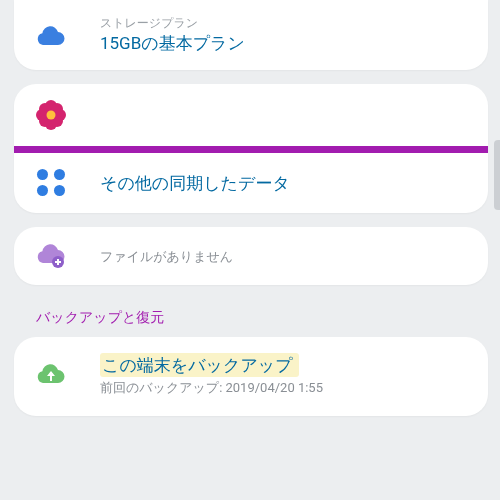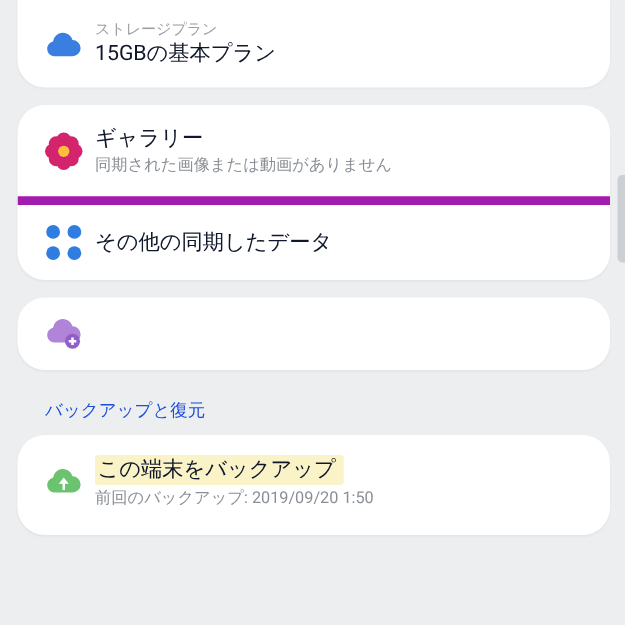--- a/index.html
+++ b/index.html
@@ -17,35 +17,36 @@
     border-radius: 22px;
     margin-bottom: 14px;
     box-shadow: 0 1px 2px rgba(0,0,0,0.04);
     overflow: hidden;
   }
   .card.first { border-top-left-radius: 0; border-top-right-radius: 0; }
   .row {
     display: flex;
     align-items: center;
     padding: 16px 14px 16px 12px;
+    gap: 24px;
   }
   .iconbox {
     width: 50px;
     flex: 0 0 50px;
     display: flex;
     align-items: center;
     justify-content: center;
   }
   .textcol { flex: 1; min-width: 0; }
   .small-label { font-size: 12px; color: #9aa0a6; line-height: 1.3; }
-  .title { font-size: 17px; color: #0f172a; line-height: 1.3; font-weight: 400; }
+  .title { font-size: 17px; color: #0369a1; line-height: 1.3; font-weight: 400; }
   .sub   { font-size: 13px; color: #8a8f95; line-height: 1.35; margin-top: 2px; }
   .section-header {
     font-size: 14px;
-    color: #1d4ed8;
+    color: #a21caf;
     padding: 10px 10px 10px 22px;
   }
   .highlight {
     background: #faf3c8;
     display: inline-block;
     padding: 1px 6px 1px 2px;
     border-radius: 3px;
   }
   
   .flower {
@@ -105,24 +106,20 @@
             <span class="p2"></span>
             <span class="p3"></span>
             <span class="p4"></span>
           <span class="p5"></span>
             <span class="p6"></span>
             <span class="p7"></span>
             <span class="p8"></span>
           <span class="c"></span>
         </div>
       </div>
-      <div class="textcol">
-        <div class="title">ギャラリー</div>
-        <div class="sub">同期された画像または動画がありません</div>
-      </div>
     </div>
     <div class="row" style="border-top:7px solid #a21caf;">
       <div class="iconbox">
         <div class="dots4">
             <span></span>
             <span></span>
             <span></span>
             <span></span>
           </div>
       </div>
@@ -136,38 +133,39 @@
     <div class="row">
       <div class="iconbox">
         <svg width="32" height="26" viewBox="0 0 32 26">
           <path d="M23 7a8 8 0 0 0-15.6 1.2A6 6 0 0 0 8 20h15a6.5 6.5 0 0 0 0-13z" fill="#b085d8"></path>
           <circle cx="23" cy="19" r="6" fill="#8e5fc9"></circle>
           <rect x="22" y="16" width="2" height="6" fill="#fff"></rect>
           <rect x="20" y="18" width="6" height="2" fill="#fff"></rect>
         </svg>
       </div>
       <div class="textcol">
+        <div class="sub">ファイルがありません</div>
       </div>
     </div>
   </div>
 
   <div class="section-header">バックアップと復元</div>
 
   <div class="card" style="margin-bottom:0;">
     <div class="row" style="padding-bottom:20px;">
       <div class="iconbox">
         <svg width="32" height="24" viewBox="0 0 32 24">
           <path d="M23 7a8 8 0 0 0-15.6 1.2A6 6 0 0 0 8 20h15a6.5 6.5 0 0 0 0-13z" fill="#6cc36f"></path>
           <path d="M16 8l-4 5h3v5h2v-5h3z" fill="#fff"></path>
         </svg>
       </div>
       <div class="textcol">
         <div class="title">
           <span class="highlight">この端末をバックアップ</span>
         </div>
-        <div class="sub">前回のバックアップ: 2019/09/20 1:50</div>
+        <div class="sub">前回のバックアップ: 2019/04/20 1:55</div>
       </div>
     </div>
   </div>
 
 </div>
 
 <div class="scroll-stub"></div>
 
 </body></html>

